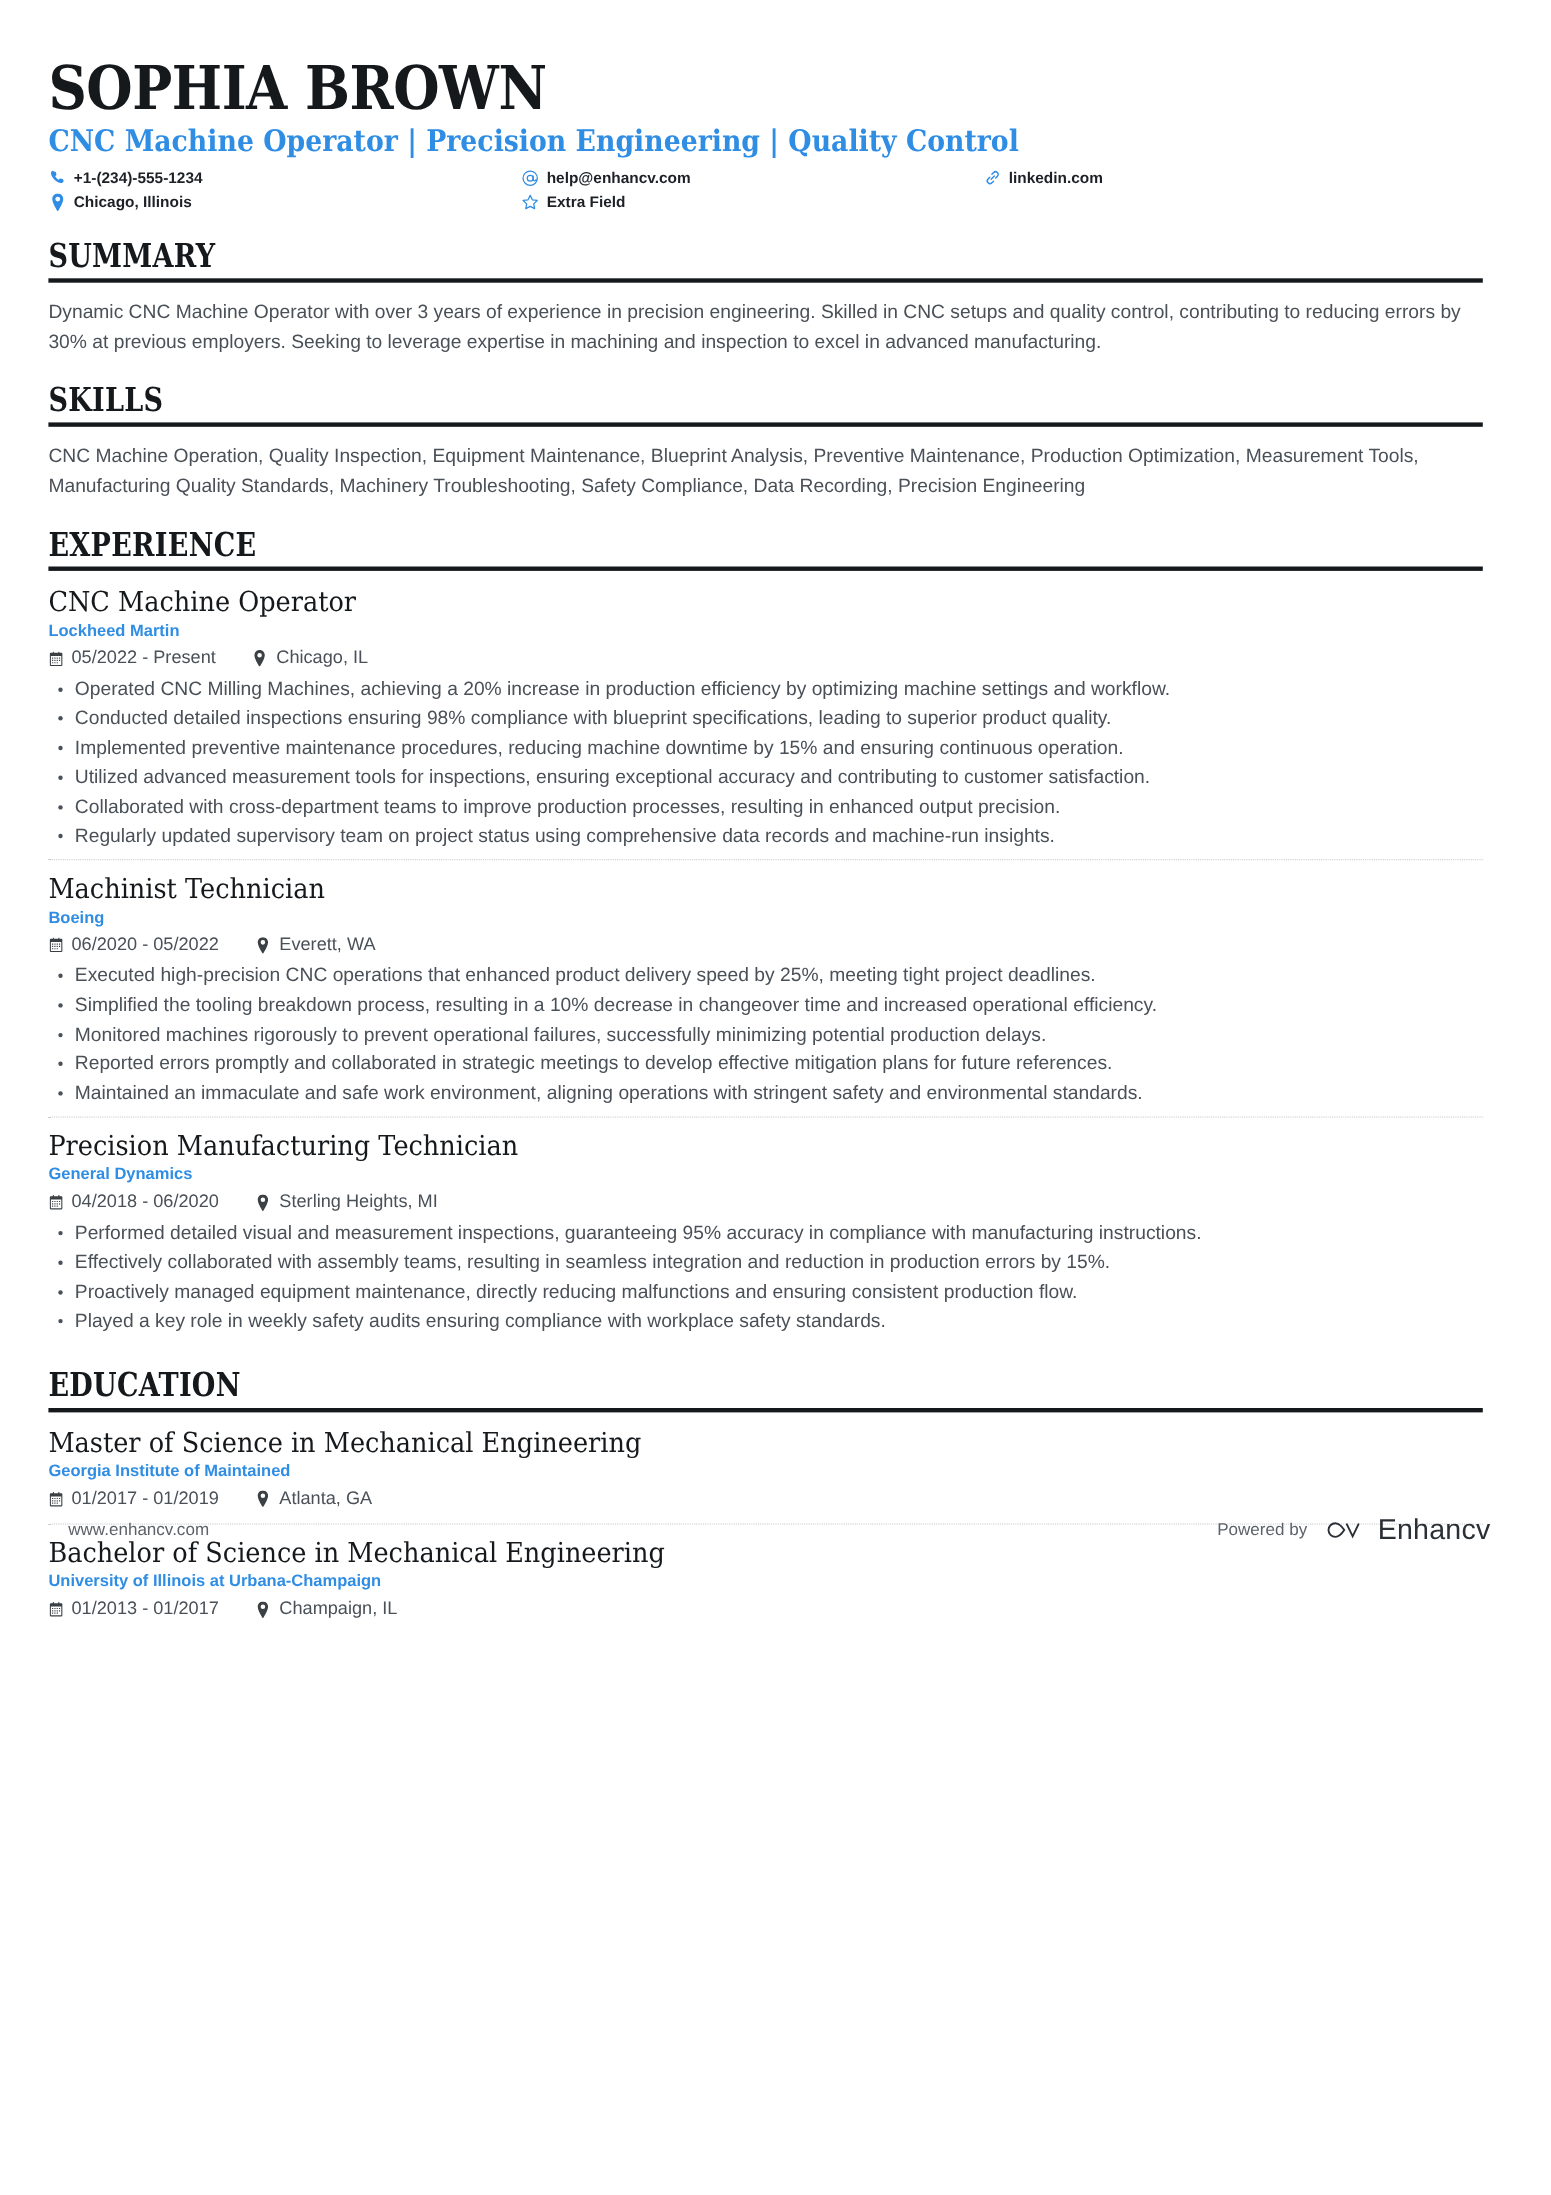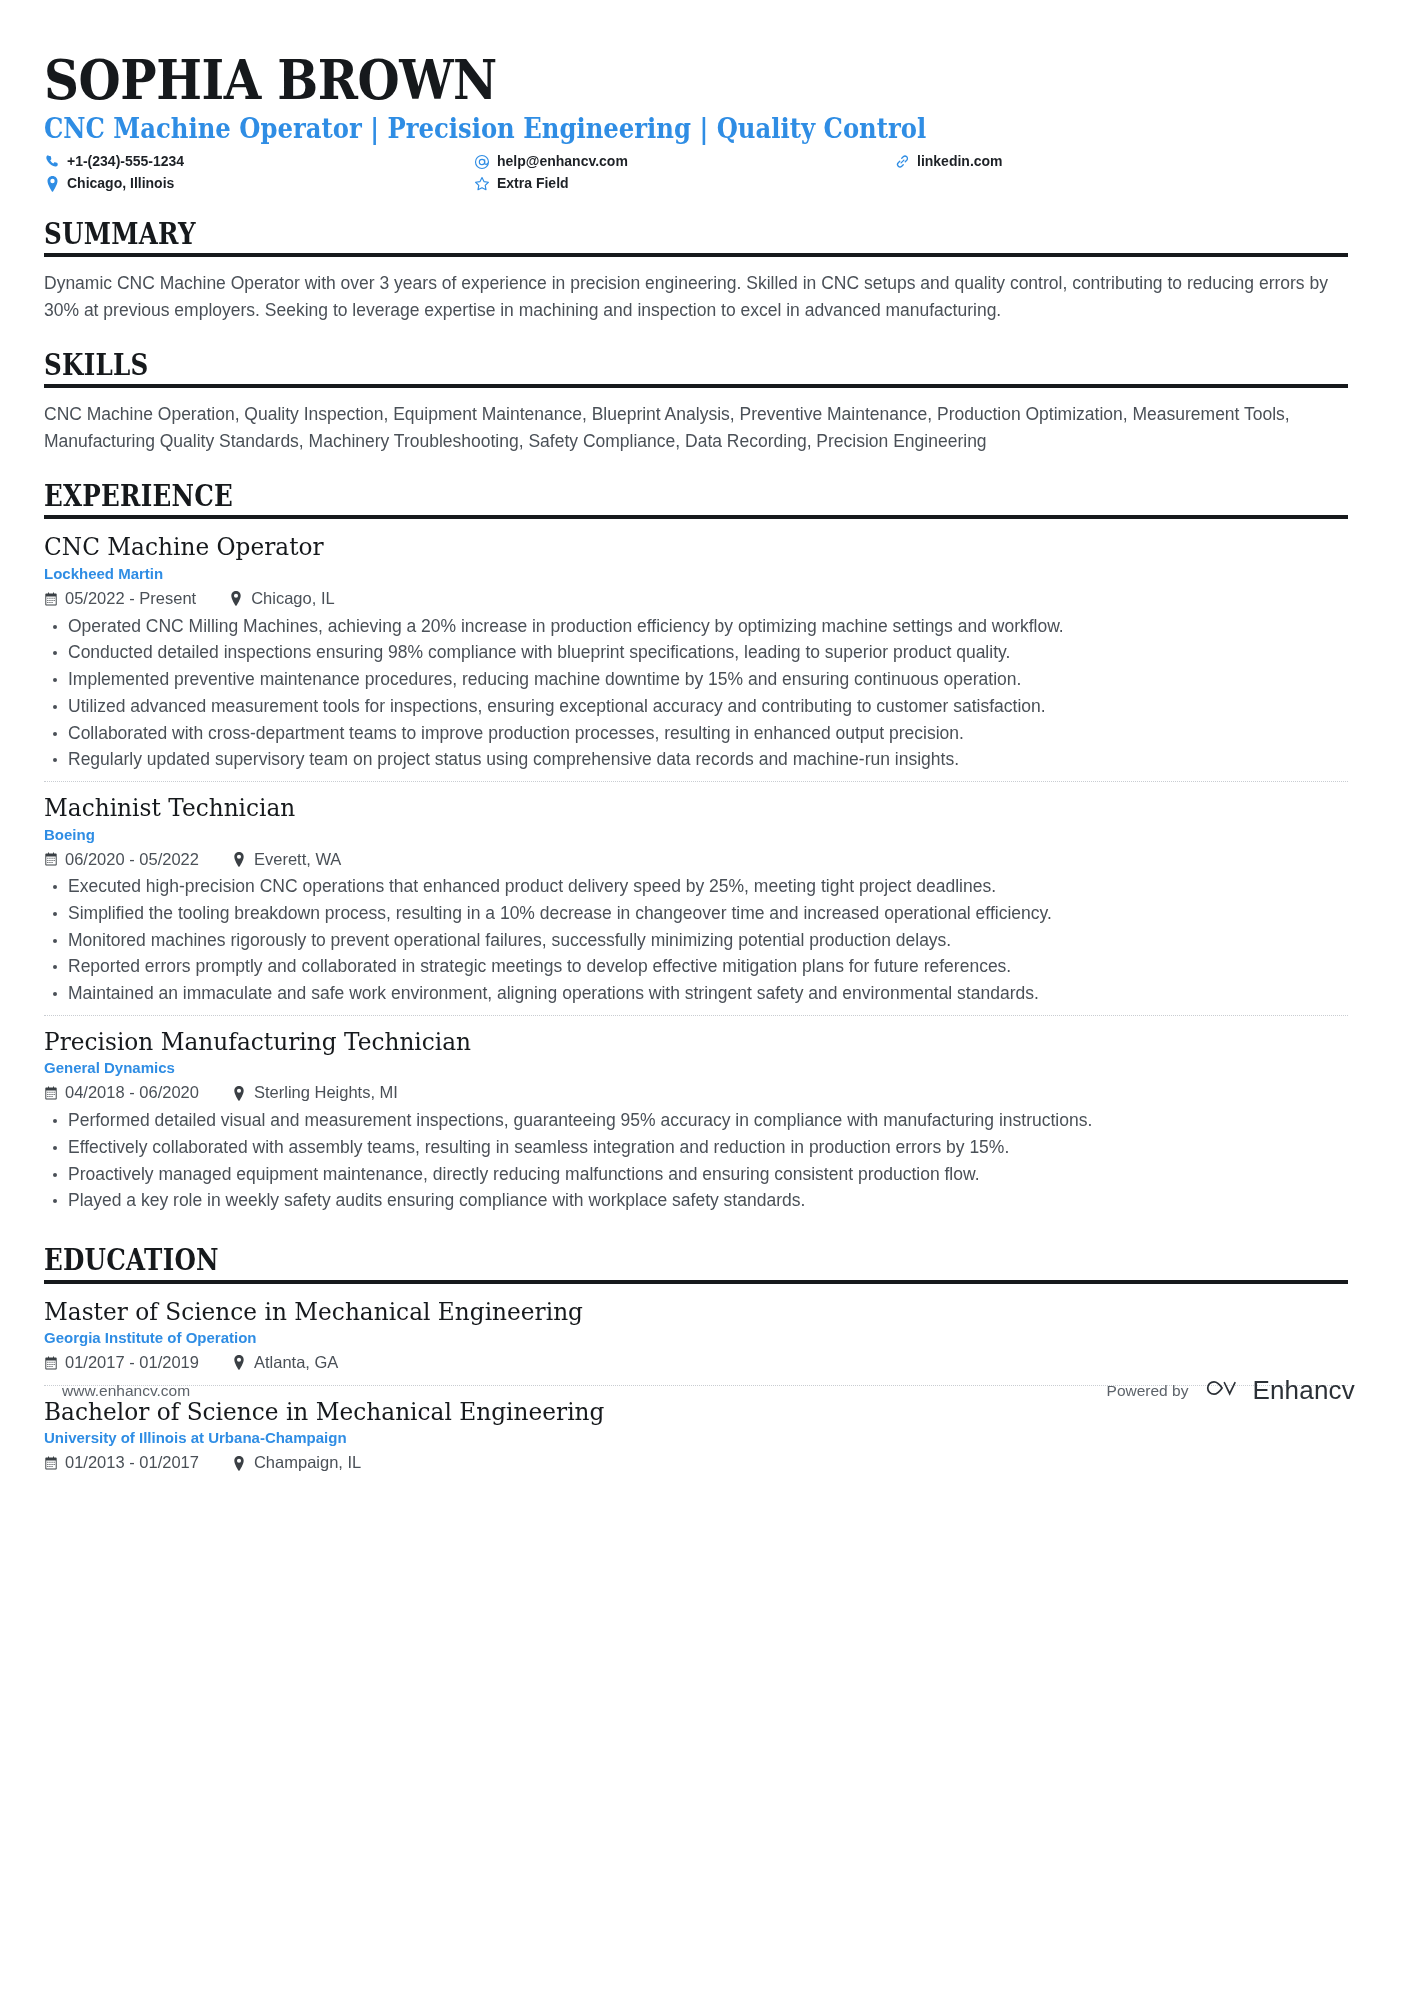--- a/index.html
+++ b/index.html
@@ -192,21 +192,21 @@
     display: flex;
     align-items: center;
     gap: 14px;
   }
   .powered-by {
     font-size: 15.5px;
     color: #5c6269;
   }
   .brand {
     display: flex;
-    align-items: flex-start;
+    align-items: center;
     gap: 8px;
   }
   .brand-name {
     font-size: 26px;
     color: #2b3036;
     letter-spacing: 0.2px;
   }
 </style>
 </head>
 <body>
@@ -376,21 +376,21 @@
         </div>
       </div>
   </div>
 
   <div class="section tight">
     <div class="section-title">EDUCATION</div>
     <div class="section-rule"></div>
     <div id="education-list">
         <div class="entry">
           <div class="entry-title">Master of Science in Mechanical Engineering</div>
-          <div class="entry-org">Georgia Institute of Operation</div>
+          <div class="entry-org">Georgia Institute of Maintained</div>
           <div class="entry-meta">
             <span class="meta-item">
               <span class="ic">
                 <svg width="14" height="14" viewBox="0 0 16 16" fill="currentColor">
                   <path d="M4.6.5v1.2H2.4c-.5 0-.9.4-.9.9v11.9c0 .5.4.9.9.9h11.2c.5 0 .9-.4.9-.9V2.6c0-.5-.4-.9-.9-.9h-2.2V.5h-1.1v1.2H5.7V.5H4.6zM2.6 5.1h10.8v9.2H2.6V5.1zm1.2 1.5v1.2H5V6.6H3.8zm2.4 0v1.2h1.2V6.6H6.2zm2.4 0v1.2h1.2V6.6H8.6zm2.4 0v1.2h1.2V6.6H11zM3.8 9v1.2H5V9H3.8zm2.4 0v1.2h1.2V9H6.2zm2.4 0v1.2h1.2V9H8.6zm2.4 0v1.2h1.2V9H11zm-7.2 2.4v1.2H5v-1.2H3.8zm2.4 0v1.2h1.2v-1.2H6.2zm2.4 0v1.2h1.2v-1.2H8.6z"></path>
                 </svg>
               </span>
               <span>01/2017 - 01/2019</span>
             </span>
             <span class="meta-item">

